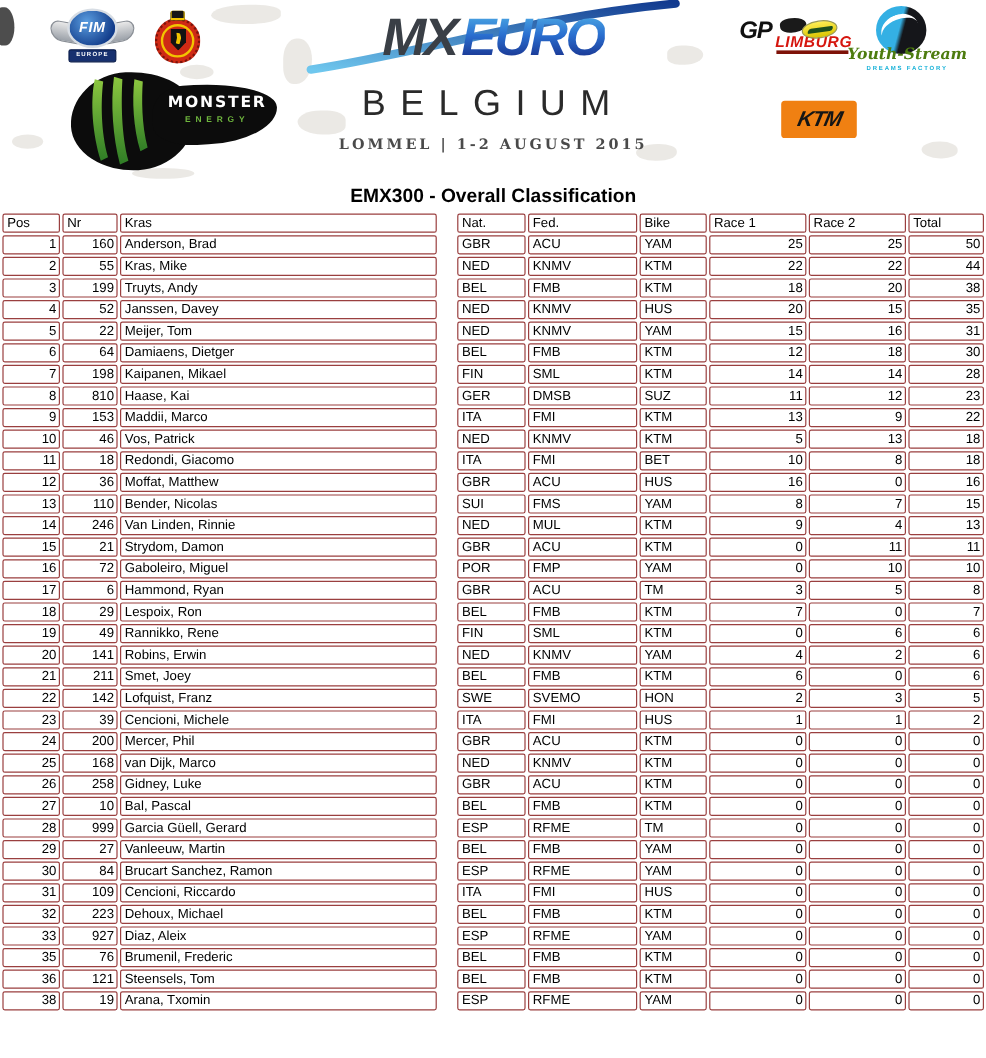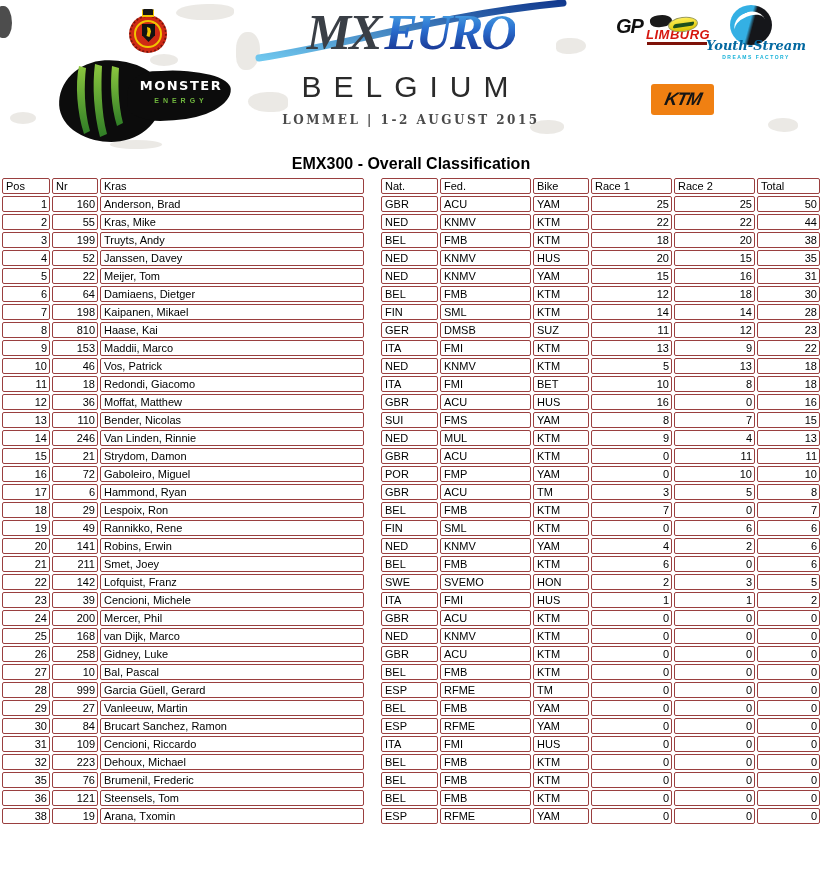--- a/index.html
+++ b/index.html
@@ -52,22 +52,22 @@
     font-weight:bold; font-size:13px; letter-spacing:1.5px; text-align:center;
     font-family:"DejaVu Sans", sans-serif; }
   .monster .eword { position:absolute; left:74px; top:39px; width:104px; color:#6fb63e;
     font-weight:bold; font-size:7px; letter-spacing:4px; text-align:center; }
 
   
   .center-logo { position:absolute; left:0; top:2px; width:100%; text-align:center; }
   .mx-wordmark { position:relative; width:300px; height:62px; margin:0 auto; }
   .mx-wordmark svg.swoosh { position:absolute; left:-6px; top:-2px; }
   .mx-wordmark .t { position:absolute; left:0; top:0; width:100%;
-    font-style:italic; font-weight:800; font-size:50px; line-height:60px; letter-spacing:-2px;
-    white-space:nowrap;font-family:Liberation Serif, serif; }
+    font-style:italic; font-weight:800; font-size:44px; line-height:60px; letter-spacing:-2px;
+    white-space:nowrap; }
   .mx-part { color:#3a3f46; }
   .euro-part { color:#1d55b0; padding-left:4px; }
   @supports (-webkit-background-clip:text) {
     .euro-part { background:linear-gradient(180deg,#56b9e9 0%,#2a6fd0 45%,#131f7a 100%);
       -webkit-background-clip:text; background-clip:text; -webkit-text-fill-color:transparent; }
   }
   .belgium { position:absolute; left:0; top:70px; width:100%; text-align:center;
     font-size:30px; letter-spacing:12px; padding-left:0; color:#2a2a2a; font-weight:400; }
   .venue { position:absolute; left:0; top:113px; width:100%; text-align:center;
     font-family:"DejaVu Serif", serif; font-size:12px; font-weight:600;
@@ -89,21 +89,21 @@
     background:#1d4f1d; border-radius:2px; transform:skewX(-25deg); }
 
   
   .ys { position:absolute; left:700px; top:5px; width:112px; height:58px; }
   .ys .ball { position:absolute; left:30px; top:0; width:42px; height:40px; border-radius:50%;
     background:linear-gradient(105deg,#34b0e4 46%,#15161a 54%); }
   .ys .ball::before { content:""; position:absolute; left:4px; top:7px; width:32px; height:22px;
     border-radius:50%; border-top:4px solid #fff; transform:rotate(-22deg); }
   .ys .script { position:absolute; left:0; top:33px; width:112px; text-align:center;
     font-family:"DejaVu Serif", serif; font-style:italic; font-weight:bold;
-    font-size:13px; color:#0369a1; }
+    font-size:13px; color:#4d7c0f; }
   .ys .tag { position:absolute; left:0; top:49px; width:112px; text-align:center;
     font-size:5px; letter-spacing:1.5px; color:#19b2d8; font-weight:bold; }
 
   
   .ktm { position:absolute; left:651px; top:84px; width:63px; height:31px; background:#f08012;
     border-radius:3px; text-align:center; }
   .ktm span { display:inline-block; font-style:italic; font-weight:800; font-size:18px;
     line-height:31px; color:#151515; transform:skewX(-12deg); letter-spacing:-1px; }
 
   
@@ -131,20 +131,26 @@
   <div class="blob" style="left:176px;top:4px;width:58px;height:16px;border-radius:60% 40% 50% 50%;"></div>
   <div class="blob" style="left:236px;top:32px;width:24px;height:38px;border-radius:50% 50% 60% 40%;"></div>
   <div class="blob" style="left:248px;top:92px;width:40px;height:20px;border-radius:55% 45% 40% 60%;"></div>
   <div class="blob" style="left:150px;top:54px;width:28px;height:12px;border-radius:50%;"></div>
   <div class="blob" style="left:556px;top:38px;width:30px;height:16px;border-radius:45% 55% 60% 40%;"></div>
   <div class="blob" style="left:530px;top:120px;width:34px;height:14px;border-radius:55% 45% 50% 50%;"></div>
   <div class="blob" style="left:768px;top:118px;width:30px;height:14px;border-radius:50% 50% 45% 55%;"></div>
   <div class="blob" style="left:10px;top:112px;width:26px;height:12px;border-radius:50%;"></div>
   <div class="blob" style="left:110px;top:140px;width:52px;height:9px;border-radius:50%;"></div>
 
+  <div class="fim">
+    <div class="wing l"></div>
+    <div class="wing r"></div>
+    <div class="oval">FIM</div>
+    <div class="ribbon">EUROPE</div>
+  </div>
 
   <div class="fmb">
     <div class="cog"></div>
     <div class="crown"></div>
     <div class="shield"></div>
     <div class="lion"></div>
   </div>
 
   <div class="monster">
     <div class="b1"></div>
@@ -610,20 +616,32 @@
         <td class="txt">Dehoux, Michael</td>
         <td class="spacer"></td>
         <td class="txt">BEL</td>
         <td class="txt">FMB</td>
         <td class="txt">KTM</td>
         <td class="num">0</td>
         <td class="num">0</td>
         <td class="num">0</td>
       </tr>
       <tr>
+        <td class="num">33</td>
+        <td class="num">927</td>
+        <td class="txt">Diaz, Aleix</td>
+        <td class="spacer"></td>
+        <td class="txt">ESP</td>
+        <td class="txt">RFME</td>
+        <td class="txt">YAM</td>
+        <td class="num">0</td>
+        <td class="num">0</td>
+        <td class="num">0</td>
+      </tr>
+      <tr>
         <td class="num">35</td>
         <td class="num">76</td>
         <td class="txt">Brumenil, Frederic</td>
         <td class="spacer"></td>
         <td class="txt">BEL</td>
         <td class="txt">FMB</td>
         <td class="txt">KTM</td>
         <td class="num">0</td>
         <td class="num">0</td>
         <td class="num">0</td>

